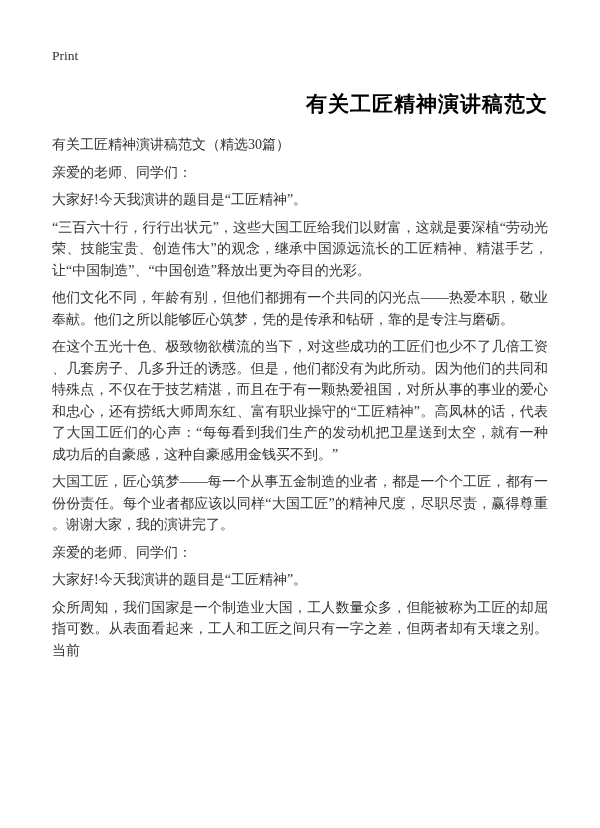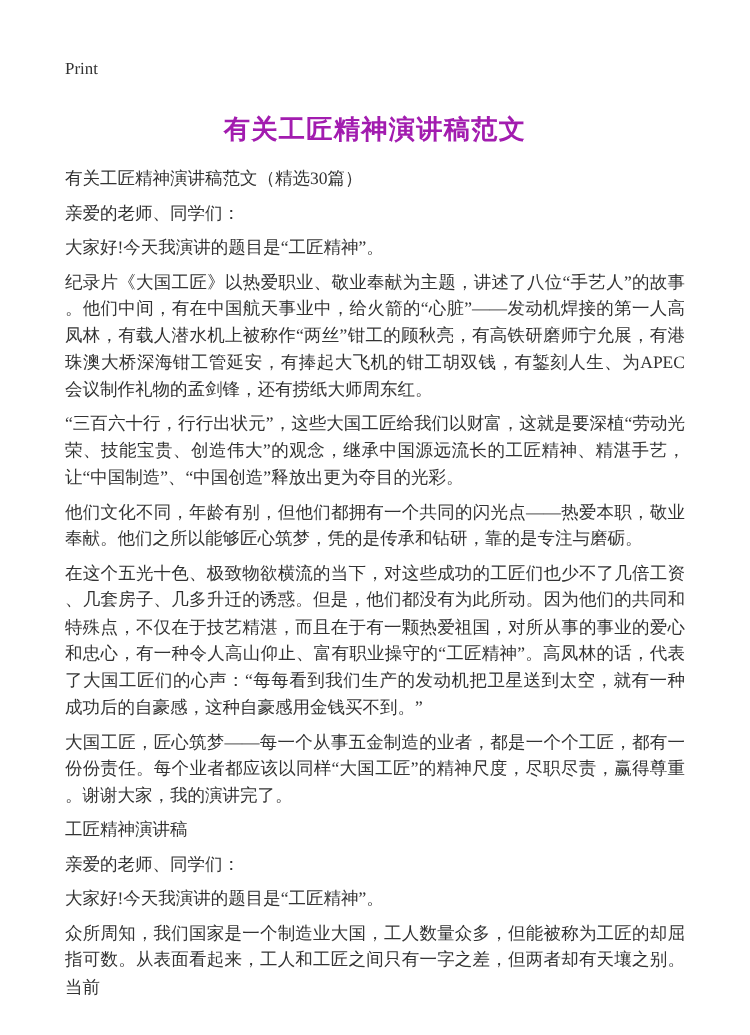--- a/index.html
+++ b/index.html
@@ -23,22 +23,22 @@
     font-size: 13.5px;
     line-height: 16px;
     margin-bottom: 14px;
     color: #333333;
     cursor: pointer;
     display: inline-block;
   }
   .doc-title {
     font-size: 21px;
     font-weight: 700;
-    color: #a21caf;
-    text-align: center;
+    color: #000000;
+    text-align: right;
     margin: 12px 0 16px 0;
     letter-spacing: 1px;
   }
   .para {
     font-size: 14px;
     line-height: 21.5px;
     margin: 6px 0;
     text-align: justify;
     line-break: anywhere;
     overflow-wrap: anywhere;
@@ -52,22 +52,20 @@
 <body>
 
 <div class="page">
   <div class="print-link">Print</div>
 
   <div class="doc-title">有关工匠精神演讲稿范文</div>
 
   <div class="para">有关工匠精神演讲稿范文（精选30篇）</div>
   <div class="para">亲爱的老师、同学们：</div>
   <div class="para">大家好!今天我演讲的题目是“工匠精神”。</div>
-  <div class="para">纪录片《大国工匠》以热爱职业、敬业奉献为主题，讲述了八位“手艺人”的故事。他们中间，有在中国航天事业中，给火箭的“心脏”——发动机焊接的第一人高凤林，有载人潜水机上被称作“两丝”钳工的顾秋亮，有高铁研磨师宁允展，有港珠澳大桥深海钳工管延安，有捧起大飞机的钳工胡双钱，有錾刻人生、为APEC会议制作礼物的孟剑锋，还有捞纸大师周东红。</div>
   <div class="para">“三百六十行，行行出状元”，这些大国工匠给我们以财富，这就是要深植“劳动光荣、技能宝贵、创造伟大”的观念，继承中国源远流长的工匠精神、精湛手艺，让“中国制造”、“中国创造”释放出更为夺目的光彩。</div>
   <div class="para">他们文化不同，年龄有别，但他们都拥有一个共同的闪光点——热爱本职，敬业奉献。他们之所以能够匠心筑梦，凭的是传承和钻研，靠的是专注与磨砺。</div>
-  <div class="para">在这个五光十色、极致物欲横流的当下，对这些成功的工匠们也少不了几倍工资、几套房子、几多升迁的诱惑。但是，他们都没有为此所动。因为他们的共同和特殊点，不仅在于技艺精湛，而且在于有一颗热爱祖国，对所从事的事业的爱心和忠心，有一种令人高山仰止、富有职业操守的“工匠精神”。高凤林的话，代表了大国工匠们的心声：“每每看到我们生产的发动机把卫星送到太空，就有一种成功后的自豪感，这种自豪感用金钱买不到。”</div>
+  <div class="para">在这个五光十色、极致物欲横流的当下，对这些成功的工匠们也少不了几倍工资、几套房子、几多升迁的诱惑。但是，他们都没有为此所动。因为他们的共同和特殊点，不仅在于技艺精湛，而且在于有一颗热爱祖国，对所从事的事业的爱心和忠心，还有捞纸大师周东红、富有职业操守的“工匠精神”。高凤林的话，代表了大国工匠们的心声：“每每看到我们生产的发动机把卫星送到太空，就有一种成功后的自豪感，这种自豪感用金钱买不到。”</div>
   <div class="para">大国工匠，匠心筑梦——每一个从事五金制造的业者，都是一个个工匠，都有一份份责任。每个业者都应该以同样“大国工匠”的精神尺度，尽职尽责，赢得尊重。谢谢大家，我的演讲完了。</div>
-  <div class="para">工匠精神演讲稿</div>
   <div class="para">亲爱的老师、同学们：</div>
   <div class="para">大家好!今天我演讲的题目是“工匠精神”。</div>
   <div class="para">众所周知，我们国家是一个制造业大国，工人数量众多，但能被称为工匠的却屈指可数。从表面看起来，工人和工匠之间只有一字之差，但两者却有天壤之别。当前</div>
 </div>
 
 </body></html>

